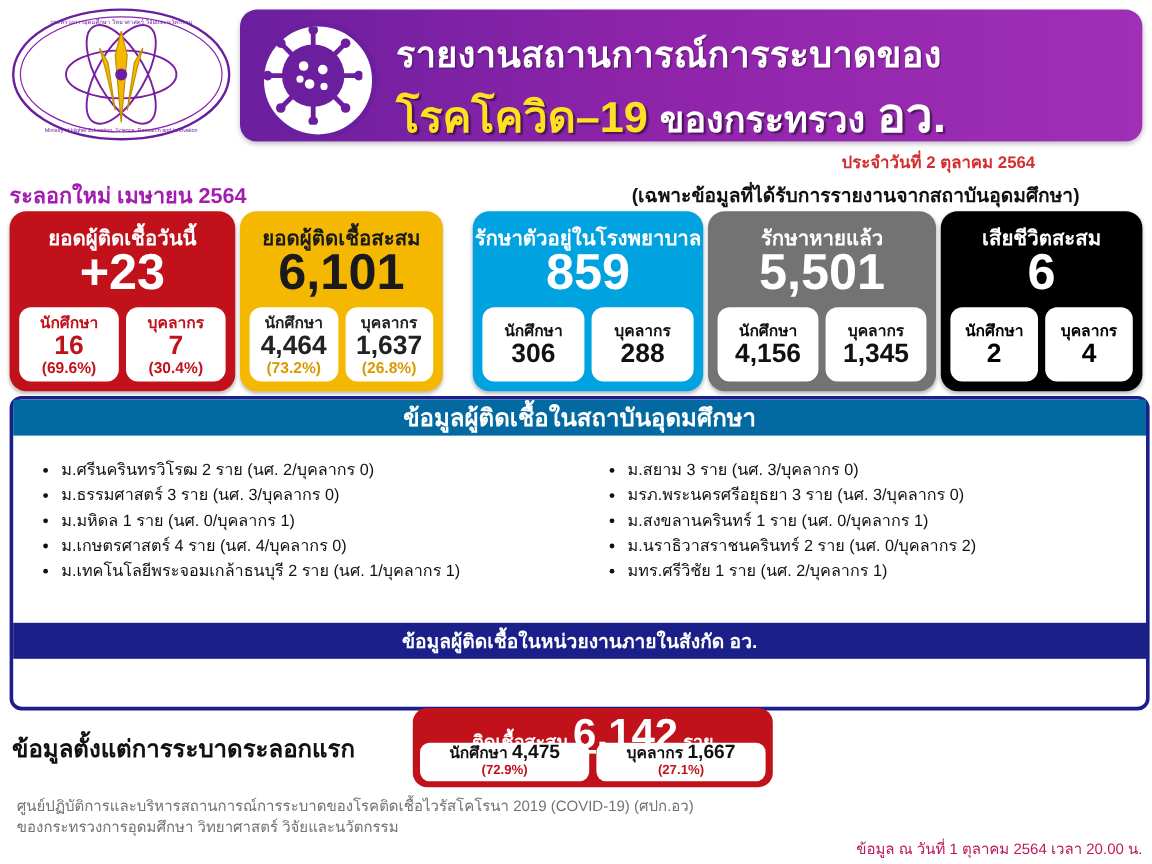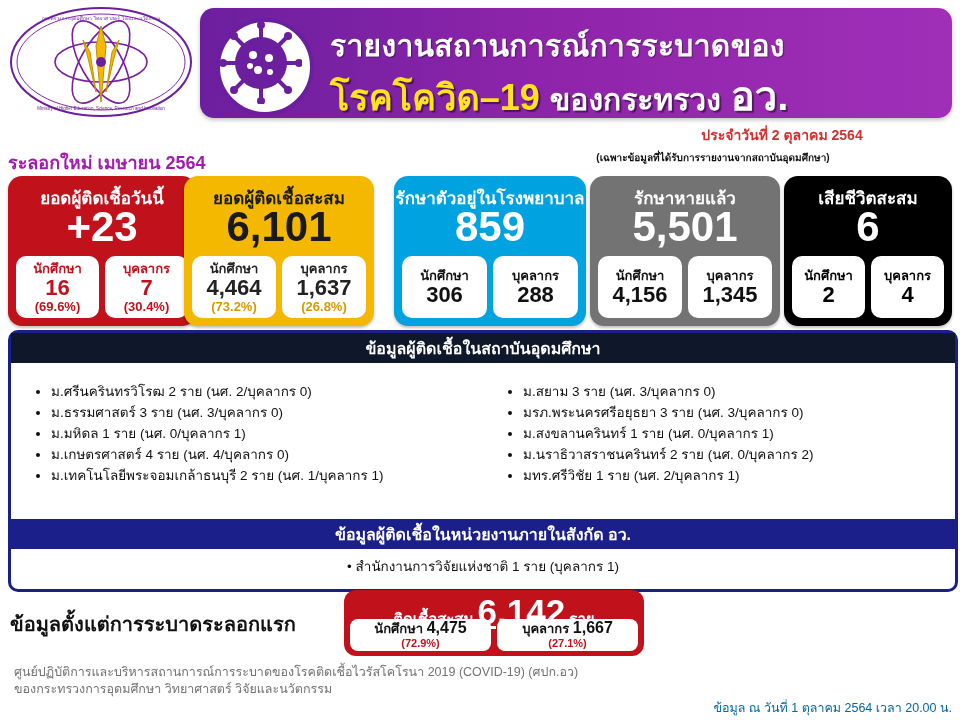--- a/index.html
+++ b/index.html
@@ -45,21 +45,21 @@
   }
   .logo svg{display:block;}
 
   
   .date-main{
     position:absolute;left:612px;top:124px;width:340px;text-align:center;
     color:#d32f2f;font-size:14px;font-weight:bold;
   }
   .date-sub{
     position:absolute;left:470px;top:150px;width:486px;text-align:center;
-    color:#111;font-size:10px;font-weight:bold;
+    color:#111;font-size:16px;font-weight:bold;
   }
   .wave-label{
     position:absolute;left:8px;top:148px;
     font-size:18px;font-weight:bold;color:#a21caf;
   }
 
   
   .cards{position:absolute;left:8px;top:176px;width:944px;height:150px;}
   .card{
     position:absolute;top:0;height:150px;border-radius:14px;color:#fff;
@@ -101,21 +101,21 @@
   .card.black{background:#000;}
   .card.black .sub-box{color:#000;}
 
   
   .panel{
     position:absolute;left:8px;top:330px;width:944px;height:256px;
     background:#fff;border:3px solid #1b1f8a;border-radius:10px;
   }
   .panel-head{
     position:absolute;left:0;right:0;top:0;height:30px;
-    background:#0f172a;color:#fff;font-size:16px;font-weight:bold;
+    background:#0369a1;color:#fff;font-size:20px;font-weight:bold;
     display:flex;align-items:center;justify-content:center;
   }
   .panel-head2{
     position:absolute;left:0;right:0;top:186px;height:30px;
     background:#1b1f8a;color:#fff;font-size:16px;font-weight:bold;
     display:flex;align-items:center;justify-content:center;
   }
   .list-cols{
     position:absolute;left:0;right:0;top:36px;height:146px;
     display:flex;
@@ -156,21 +156,21 @@
   .sum-red .sum-cell .t{color:#111;}
   .sum-green .sum-cell .t{color:#111;}
 
   
   .footer{
     position:absolute;left:14px;top:664px;width:700px;
     font-size:12.5px;line-height:17px;color:#737373;
   }
   .foot-right{
     position:absolute;left:600px;top:698px;width:352px;text-align:right;
-    font-size:12.5px;color:#0369a1;
+    font-size:12.5px;color:#be185d;
   }
 </style>
 </head>
 <body>
 
 <div id="page">
 
   <div class="logo">
     <svg width="186" height="112" viewBox="0 0 186 112">
       <ellipse cx="93" cy="56" rx="90" ry="54" fill="#ffffff" stroke="#6b1f9e" stroke-width="2"></ellipse>
@@ -248,21 +248,21 @@
           <div class="pct">(69.6%)</div>
         </div>
         <div class="sub-box">
           <div class="lbl">บุคลากร</div>
           <div class="val">7</div>
           <div class="pct">(30.4%)</div>
         </div>
       </div>
     </div>
 
-    <div class="card yellow" style="left:176px;width:190px;">
+    <div class="card yellow" style="left:192px;width:169px;">
       <div class="c-title">ยอดผู้ติดเชื้อสะสม</div>
       <div class="c-big">6,101</div>
       <div class="sub-row">
         <div class="sub-box">
           <div class="lbl">นักศึกษา</div>
           <div class="val">4,464</div>
           <div class="pct">(73.2%)</div>
         </div>
         <div class="sub-box">
           <div class="lbl">บุคลากร</div>
@@ -334,21 +334,20 @@
         <ul>
           <li>ม.สยาม 3 ราย (นศ. 3/บุคลากร 0)</li>
           <li>มรภ.พระนครศรีอยุธยา 3 ราย (นศ. 3/บุคลากร 0)</li>
           <li>ม.สงขลานครินทร์ 1 ราย (นศ. 0/บุคลากร 1)</li>
           <li>ม.นราธิวาสราชนครินทร์ 2 ราย (นศ. 0/บุคลากร 2)</li>
           <li>มทร.ศรีวิชัย 1 ราย (นศ. 2/บุคลากร 1)</li>
         </ul>
       </div>
     </div>
     <div class="panel-head2">ข้อมูลผู้ติดเชื้อในหน่วยงานภายในสังกัด อว.</div>
-    <div class="center-list">• สำนักงานการวิจัยแห่งชาติ 1 ราย (บุคลากร 1)</div>
   </div>
 
   <div class="bottom-label">ข้อมูลตั้งแต่การระบาดระลอกแรก</div>
 
   <div class="sumbox sum-red">
     <div class="sum-top">
       <span>ติดเชื้อสะสม</span>
       <span class="num">6,142</span>
       <span>ราย</span>
     </div>

